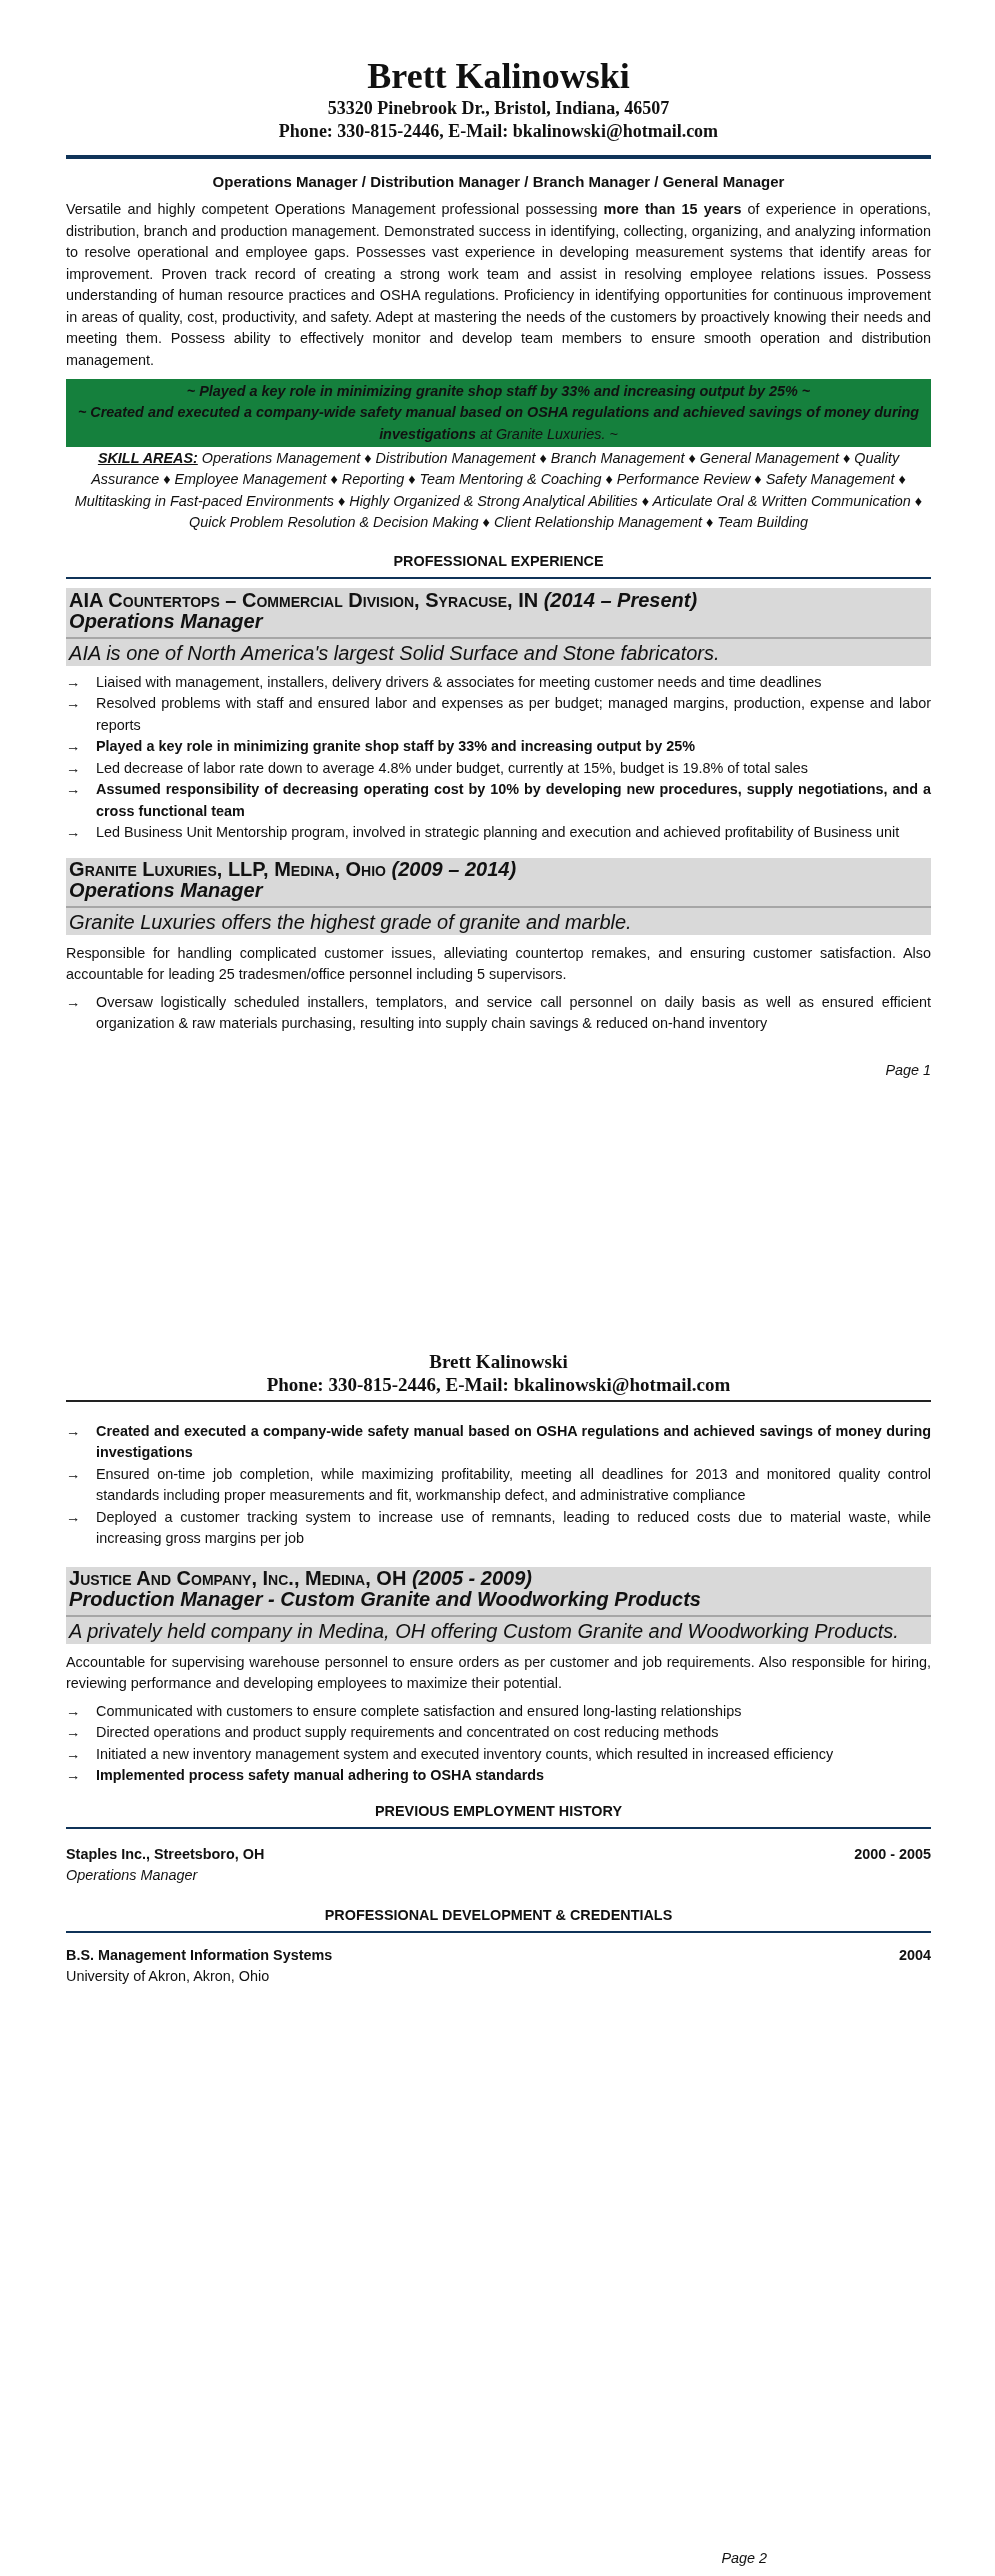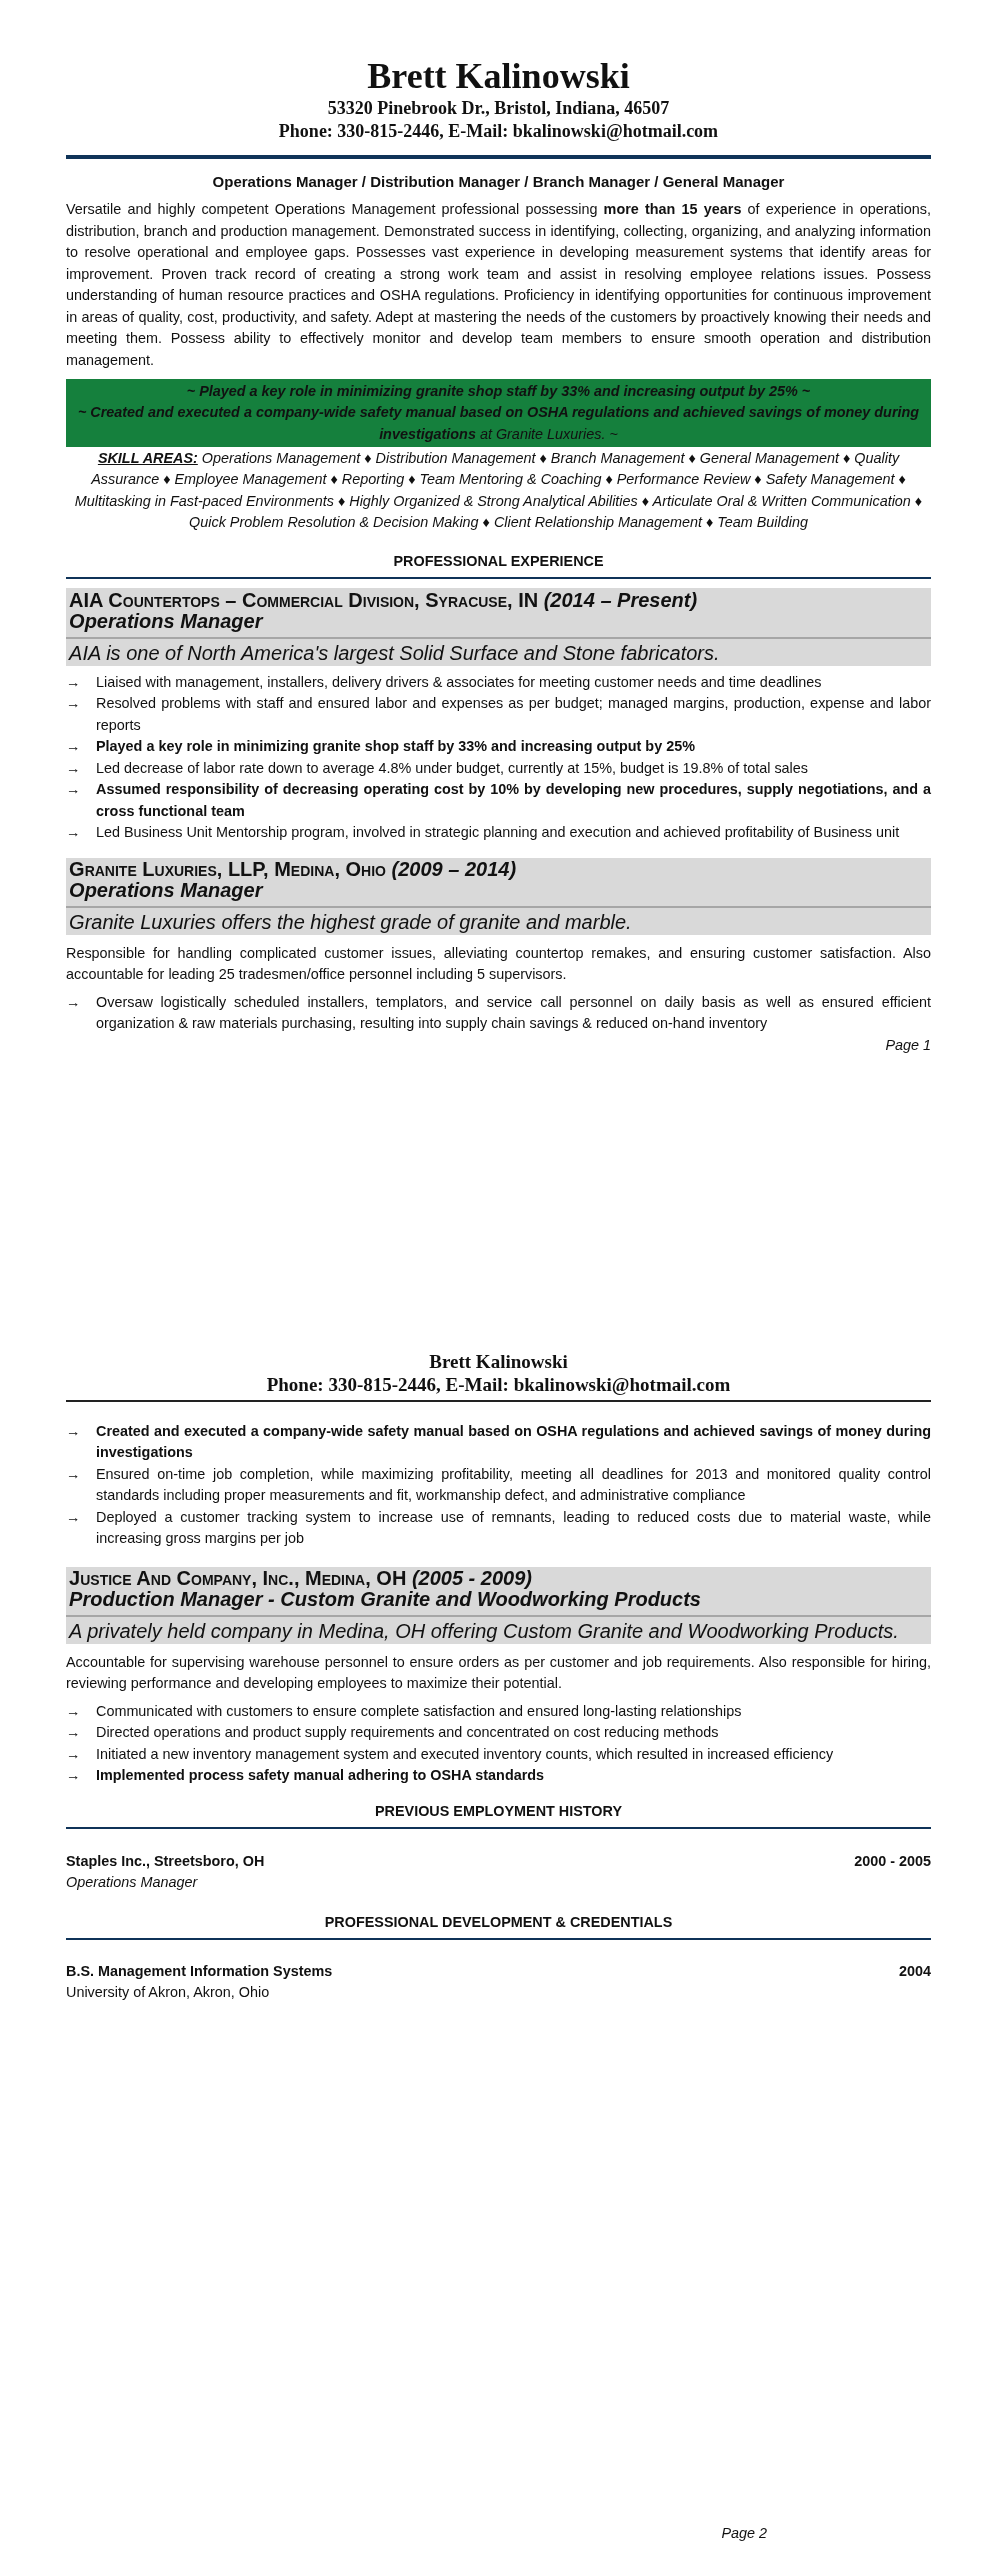--- a/index.html
+++ b/index.html
@@ -25,21 +25,21 @@
   .job-box .co { font-weight:bold; line-height:21px; font-variant:small-caps; }
   .job-box .co i { font-variant:normal; }
   .job-box .role { font-weight:bold; font-style:italic; line-height:21px; }
   .job-box .sep { height:2.3px; background:#a6a6a6; margin:4.7px -3.1px 3.1px -3.1px; }
   .job-box .desc { font-style:italic; line-height:22px; }
   .para { text-align:justify; font-size:14.4px; line-height:21.5px; margin-top:7.8px; }
   ul.arr { list-style:none; margin:6.2px 0 0 0; padding:0; }
   ul.arr li { position:relative; padding-left:30px; font-size:14.4px; line-height:21.5px; text-align:justify; }
   ul.arr li .ar { position:absolute; left:0; top:0; }
   ul.arr li.bold { font-weight:bold; }
-  .pagenum { text-align:right; font-style:italic; font-size:14.4px; line-height:20.3px; }
+  .pagenum { text-align:right; font-style:italic; font-size:14.4px; line-height:20.3px;margin-top:25px; }
   .row { display:flex; justify-content:space-between; font-size:14.4px; line-height:21px; }
   .row .l { font-weight:bold; }
   .row .r { font-weight:bold; }
 </style>
 </head>
 <body>
 
 <div class="page p1">
   <div class="content" style="top:56px;">
     <div class="name serif">Brett Kalinowski</div>
@@ -116,30 +116,30 @@
     <ul class="arr">
       <li><span class="ar">→</span><span>Communicated with customers to ensure complete satisfaction and ensured long-lasting relationships</span></li>
       <li><span class="ar">→</span><span>Directed operations and product supply requirements and concentrated on cost reducing methods</span></li>
       <li><span class="ar">→</span><span>Initiated a new inventory management system and executed inventory counts, which resulted in increased efficiency</span></li>
       <li class="bold"><span class="ar">→</span><span>Implemented process safety manual adhering to OSHA standards</span></li>
     </ul>
 
     <div class="sec-title" style="margin-top:14px;">PREVIOUS EMPLOYMENT HISTORY</div>
     <div class="rule-thin" style="margin-top:6.2px;"></div>
 
-    <div class="row" style="margin-top:22px;">
+    <div class="row" style="margin-top:15px;">
       <span class="l">Staples Inc., Streetsboro, OH</span>
       <span class="r">2000 - 2005</span>
     </div>
     <div style="font-size:14.4px; line-height:21px; font-style:italic;">Operations Manager</div>
 
     <div class="sec-title" style="margin-top:19px;">PROFESSIONAL DEVELOPMENT &amp; CREDENTIALS</div>
     <div class="rule-thin" style="margin-top:6.2px;"></div>
 
-    <div class="row" style="margin-top:21px;">
+    <div class="row" style="margin-top:12px;">
       <span class="l">B.S. Management Information Systems</span>
       <span class="r">2004</span>
     </div>
     <div style="font-size:14.4px; line-height:21px;">University of Akron, Akron, Ohio</div>
   </div>
   <div style="position:absolute; right:66px; top:1242px;" class="pagenum">Page 2</div>
 </div>
 
 
 </body></html>

